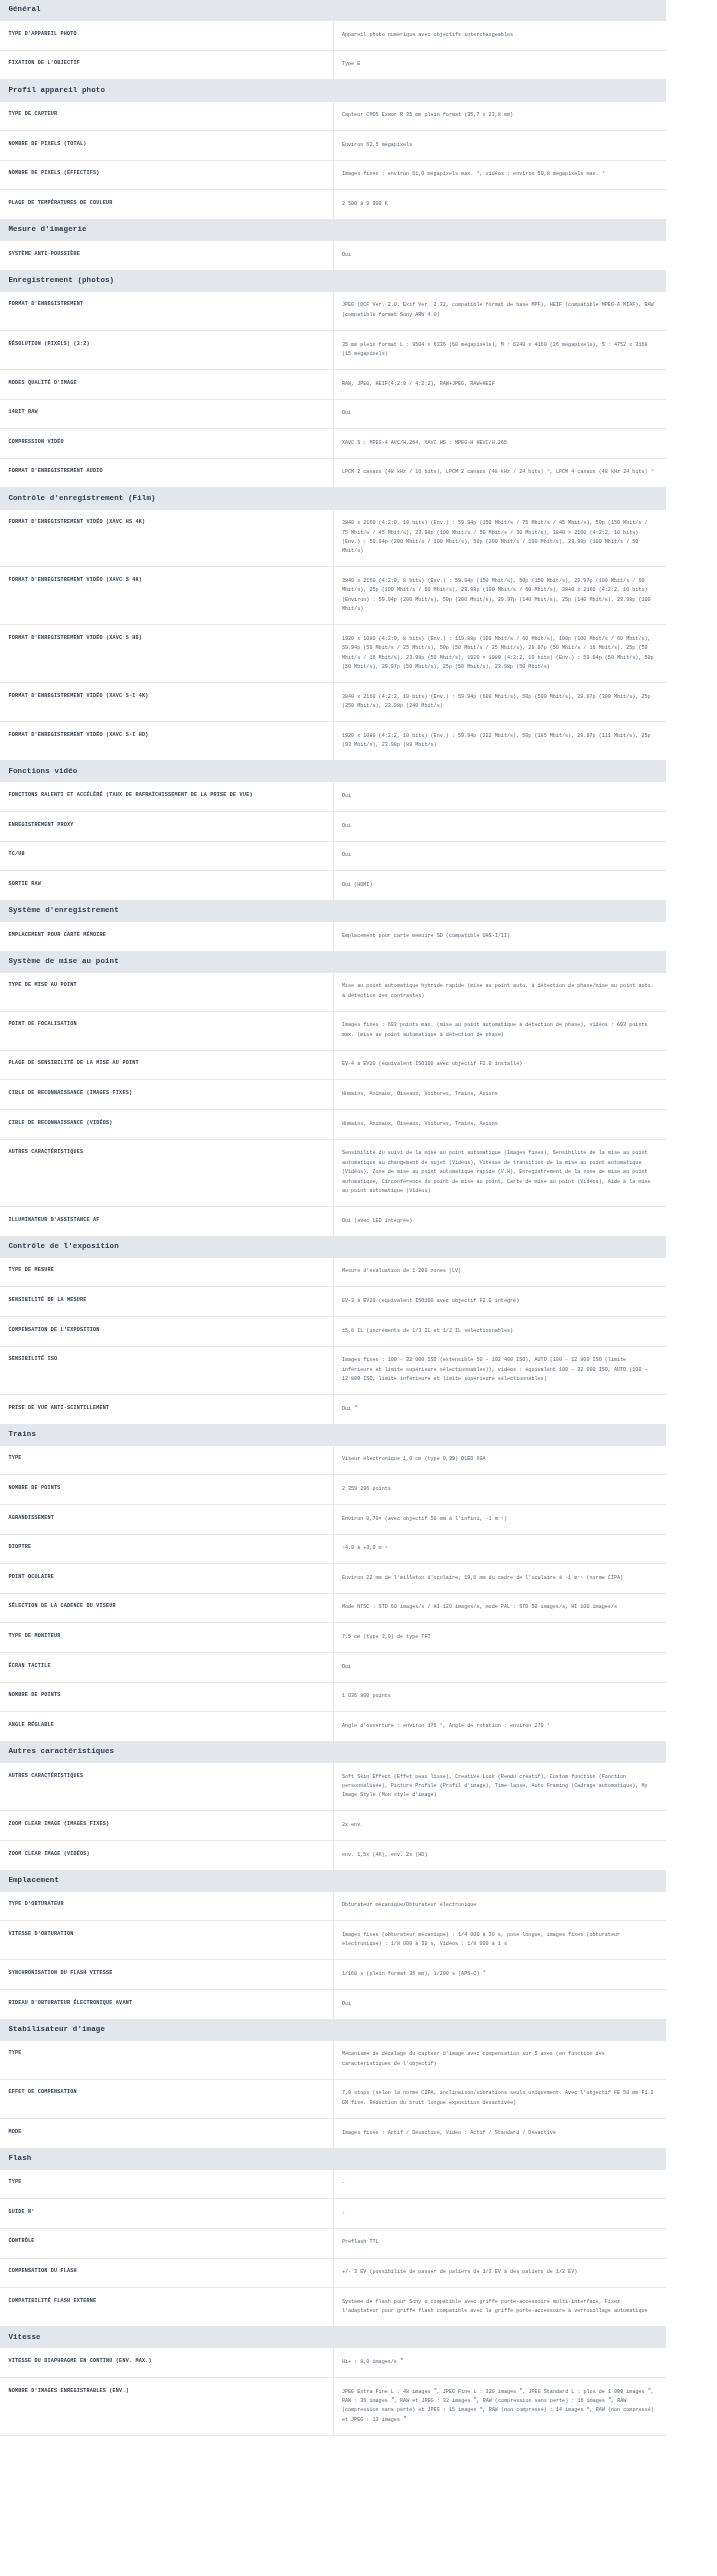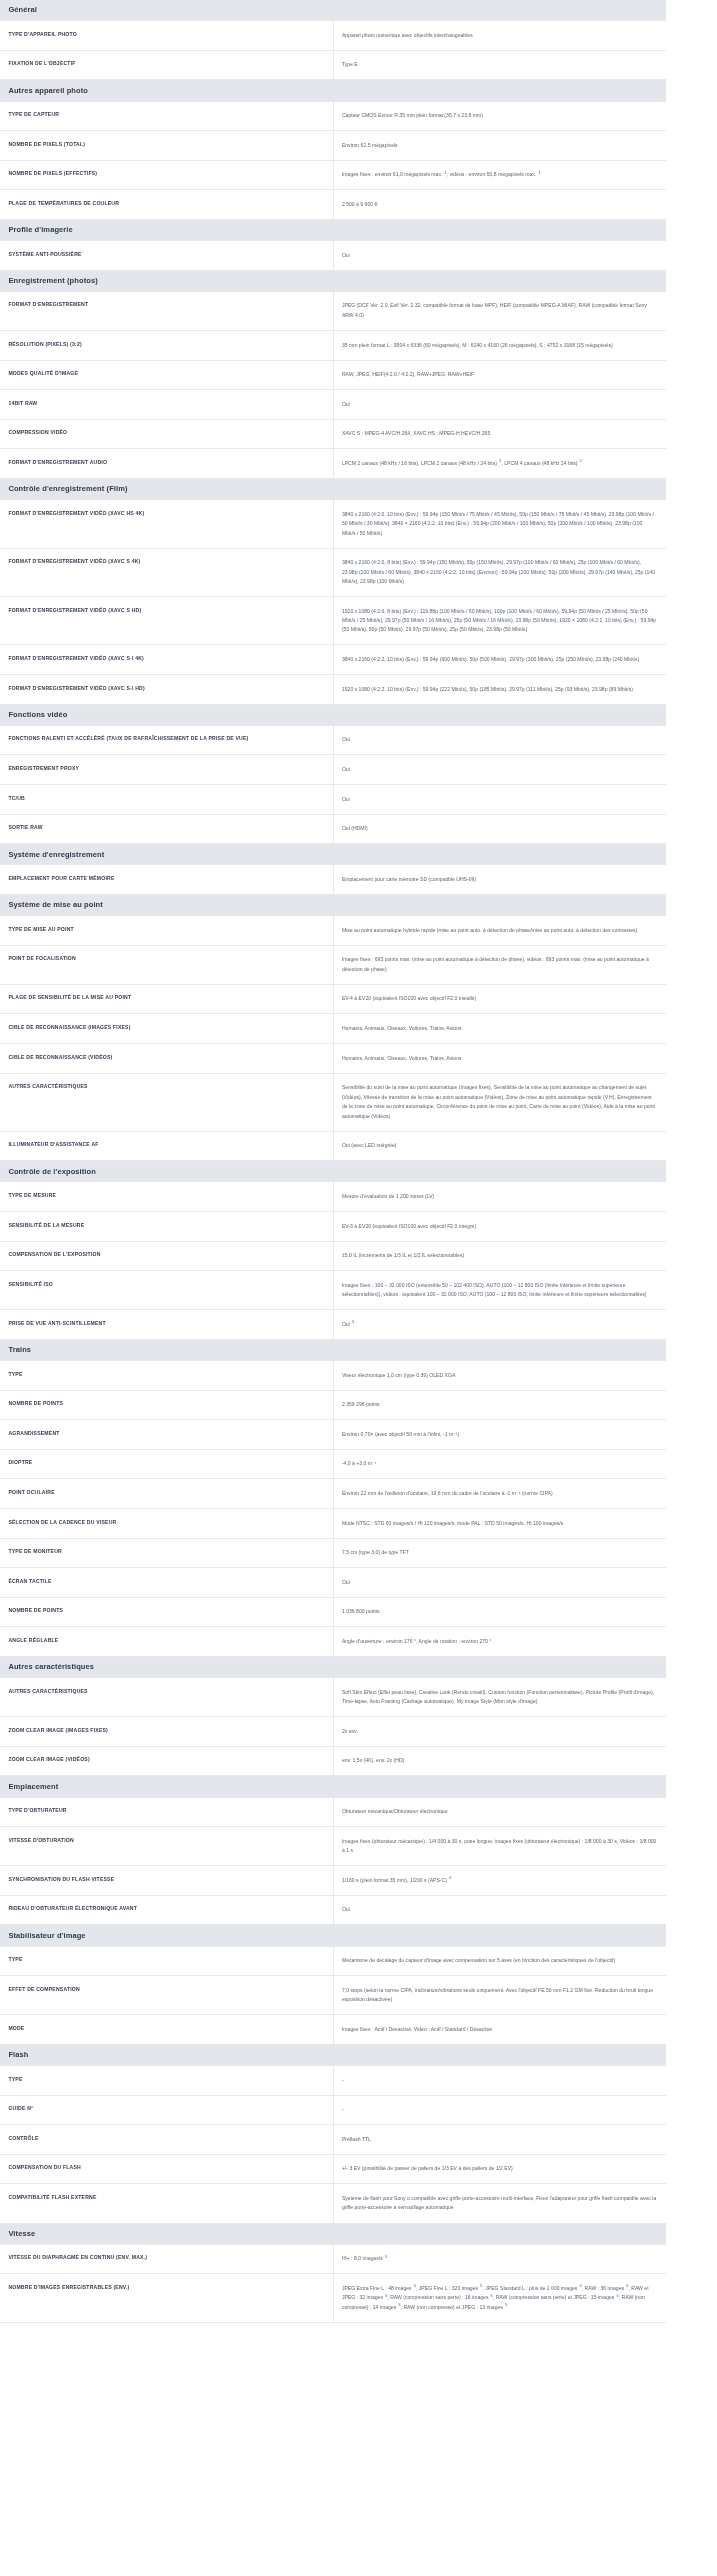--- a/index.html
+++ b/index.html
@@ -12,20 +12,21 @@
   body {
     width: 717px;
     font-family: "Liberation Sans", "DejaVu Sans", sans-serif;
     color: #3d4a5c;
     -webkit-font-smoothing: antialiased;
   }
   .spec-table {
     width: 666px;
     border-collapse: collapse;
     table-layout: fixed;
+    font-family: Liberation Mono, monospace;
   }
   .section-row > td {
     background: #e3e7ec;
     padding: 5.4px 8.4px 5.4px 8.4px;
     font-size: 7.5px;
     font-weight: 600;
     color: #2c3a4d;
     letter-spacing: 0.1px;
     border: none;
     line-height: 1.25;
@@ -74,40 +75,40 @@
       </tr>
       <tr class="spec-row">
         <td class="label-cell">TYPE D'APPAREIL PHOTO</td>
         <td class="value-cell">Appareil photo numérique avec objectifs interchangeables</td>
       </tr>
       <tr class="spec-row">
         <td class="label-cell">FIXATION DE L'OBJECTIF</td>
         <td class="value-cell">Type E</td>
       </tr>
       <tr class="section-row">
-        <td colspan="2">Autres appareil photo</td>
+        <td colspan="2">Profil appareil photo</td>
       </tr>
       <tr class="spec-row">
         <td class="label-cell">TYPE DE CAPTEUR</td>
         <td class="value-cell">Capteur CMOS Exmor R 35 mm plein format (35,7 x 23,8 mm)</td>
       </tr>
       <tr class="spec-row">
         <td class="label-cell">NOMBRE DE PIXELS (TOTAL)</td>
         <td class="value-cell">Environ 62,5 mégapixels</td>
       </tr>
       <tr class="spec-row">
         <td class="label-cell">NOMBRE DE PIXELS (EFFECTIFS)</td>
         <td class="value-cell">Images fixes : environ 61,0 mégapixels max. <sup>1</sup>, vidéos : environ 50,8 mégapixels max. <sup>1</sup></td>
       </tr>
       <tr class="spec-row">
         <td class="label-cell">PLAGE DE TEMPÉRATURES DE COULEUR</td>
         <td class="value-cell">2 500 à 9 900 K</td>
       </tr>
       <tr class="section-row">
-        <td colspan="2">Profile d'imagerie</td>
+        <td colspan="2">Mesure d'imagerie</td>
       </tr>
       <tr class="spec-row">
         <td class="label-cell">SYSTÈME ANTI-POUSSIÈRE</td>
         <td class="value-cell">Oui</td>
       </tr>
       <tr class="section-row">
         <td colspan="2">Enregistrement (photos)</td>
       </tr>
       <tr class="spec-row">
         <td class="label-cell">FORMAT D'ENREGISTREMENT</td>

